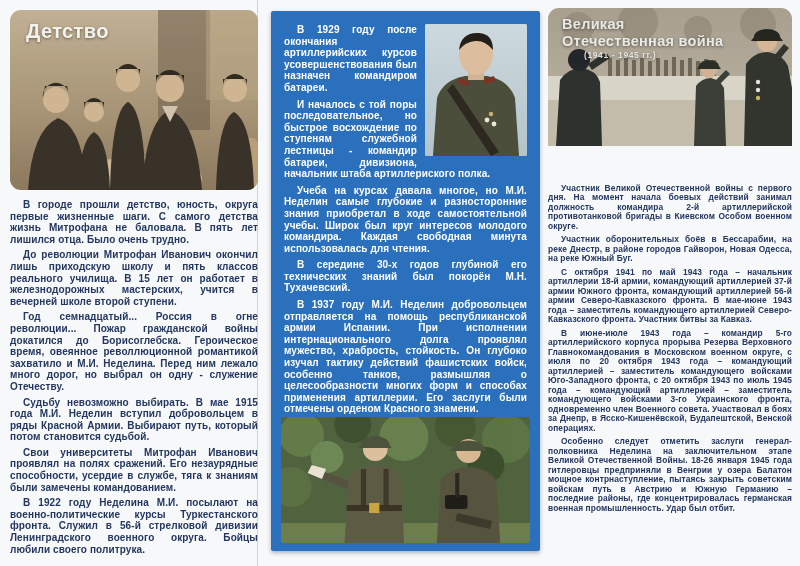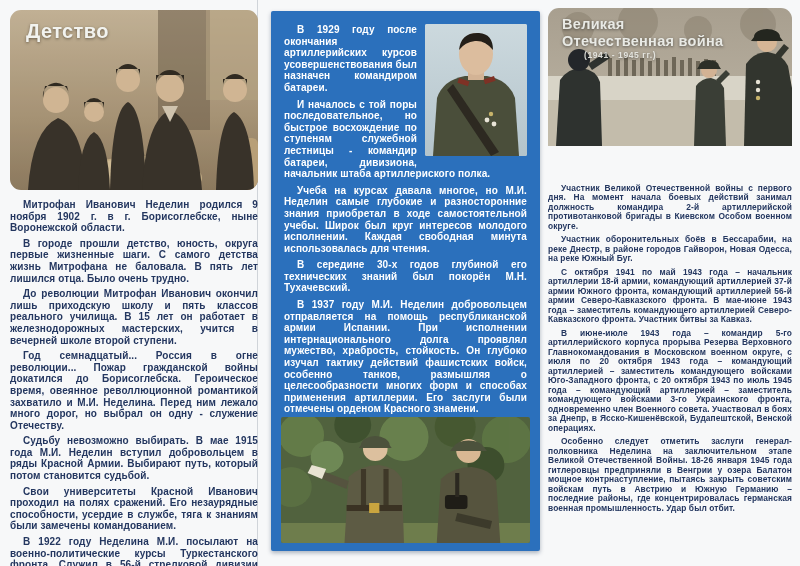--- a/index.html
+++ b/index.html
@@ -127,28 +127,27 @@
           <path d="M213,76 a12,12 0 0 1 24,0 l0,-7 -24,0 z"></path>
         </g>
 
         <path d="M152,96 L160,112 L168,96 Z" fill="#d8cdb9"></path>
         <rect x="0" y="0" width="248" height="180" fill="#6b5336" opacity="0.08"></rect>
       </svg>
       <div class="overlay-title">Детство</div>
     </div>
 
     <div class="text-block">
-      <p class="para">Митрофан Иванович Неделин родился 9 ноября 1902 г. в г. Борисоглебске, ныне Воронежской области.</p>
       <p class="para">В городе прошли детство, юность, округа первые жизненные шаги. С самого детства жизнь Митрофана не баловала. В пять лет лишился отца. Было очень трудно.</p>
       <p class="para">До революции Митрофан Иванович окончил лишь приходскую школу и пять классов реального училища. В 15 лет он работает в железнодорожных мастерских, учится в вечерней школе второй ступени.</p>
 
 
       <p class="para">Год семнадцатый... Россия в огне революции... Пожар гражданской войны докатился до Борисоглебска. Героическое время, овеянное револлюционной романтикой захватило и М.И. Неделина. Перед ним лежало много дорог, но выбрал он одну - служение Отечеству.</p>
       <p class="para">Судьбу невозможно выбирать. В мае 1915 года М.И. Неделин вступил добровольцем в ряды Красной Армии. Выбирают путь, который потом становится судьбой.</p>
-      <p class="para">Свои университеты Красной Иванович проходил на полях сражений. Его незаурядные способности, усердие в службе, тяга к знаниям были замечены командованием.</p>
+      <p class="para">Свои университеты Митрофан Иванович проявлял на полях сражений. Его незаурядные способности, усердие в службе, тяга к знаниям были замечены командованием.</p>
       <p class="para">В 1922 году Неделина М.И. посылают на военно-политические курсы Туркестанского фронта. Служил в 56-й стрелковой дивизии Ленинградского военного округа. Бойцы любили своего политрука.</p>
     </div>
   </div>
 
   <div class="panel-mid">
 
     <div class="portrait-float photo-frame">
       <svg width="102" height="132" viewBox="0 0 102 132">
         <defs>
           <linearGradient id="portBg" x1="0" y1="0" x2="0" y2="1">
@@ -171,21 +170,21 @@
         <rect x="58" y="52" width="11" height="5" fill="#7e3125" transform="rotate(-18 69 52)"></rect>
 
         <circle cx="62" cy="96" r="2.4" fill="#e9e5d8"></circle>
         <circle cx="69" cy="100" r="2.4" fill="#e9e5d8"></circle>
         <circle cx="66" cy="90" r="2.2" fill="#c7b36a"></circle>
       </svg>
     </div>
 
     <p class="para">В 1929 году после окончания артиллерийских курсов усовершенствования был назначен командиром батареи.</p>
     <p class="para">И началось с той поры последовательное, но быстрое восхождение по ступеням служебной лестницы - командир батареи, дивизиона, начальник штаба артиллериского полка.</p>
-    <p class="para">Учеба на курсах давала многое, но М.И. Неделин самые глубокие и разносторонние знания приобретал в ходе самостоятельной учебы. Широк был круг интересов молодого исполнении. Каждая свободная минута использовалась для чтения.</p>
+    <p class="para">Учеба на курсах давала многое, но М.И. Неделин самые глубокие и разносторонние знания приобретал в ходе самостоятельной учебы. Широк был круг интересов молодого командира. Каждая свободная минута использовалась для чтения.</p>
     <p class="para">В середине 30-х годов глубиной его технических знаний был покорён М.Н. Тухачевский.</p>
     <p class="para">В 1937 году М.И. Неделин добровольцем отправляется на помощь республиканской армии Испании. При исполнении интернационального долга проявлял мужество, храбрость, стойкость. Он глубоко изучал тактику действий фашистских войск, особенно танков, размышляя о целесообразности многих форм и способах применения артиллерии. Его заслуги были отмечены орденом Красного знамени.</p>
     <p class="para">В марте 1939 года , после возвращения из Испании, М.И. Неделин назначается командиром артиллерийского полка.</p>
 
     <div class="field-photo">
       <svg width="100%" height="126" viewBox="0 0 243 126" preserveAspectRatio="none">
         <rect width="243" height="126" fill="#51623e"></rect>
 
         <g opacity="0.85">
           <circle cx="20" cy="18" r="22" fill="#67804a"></circle>

